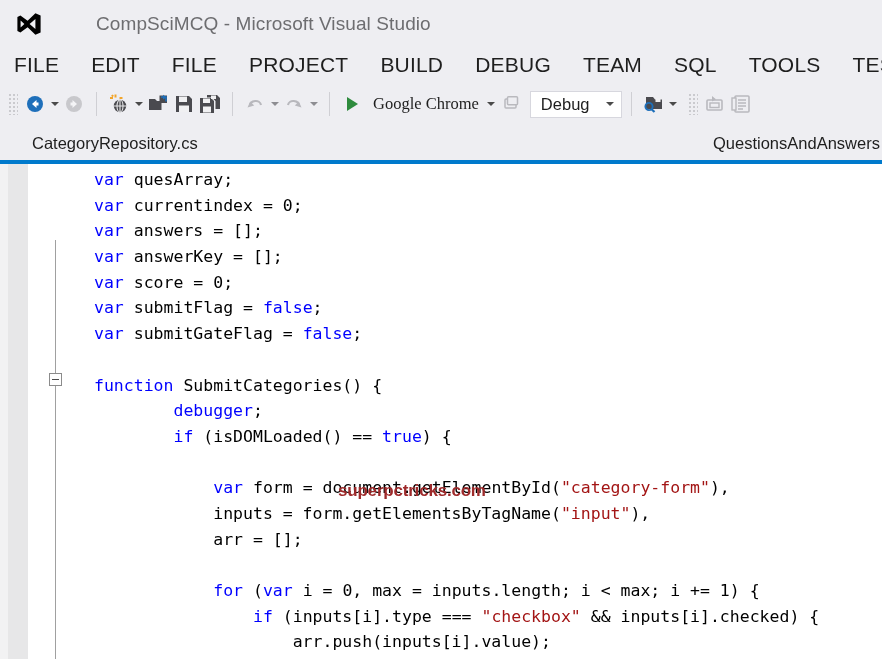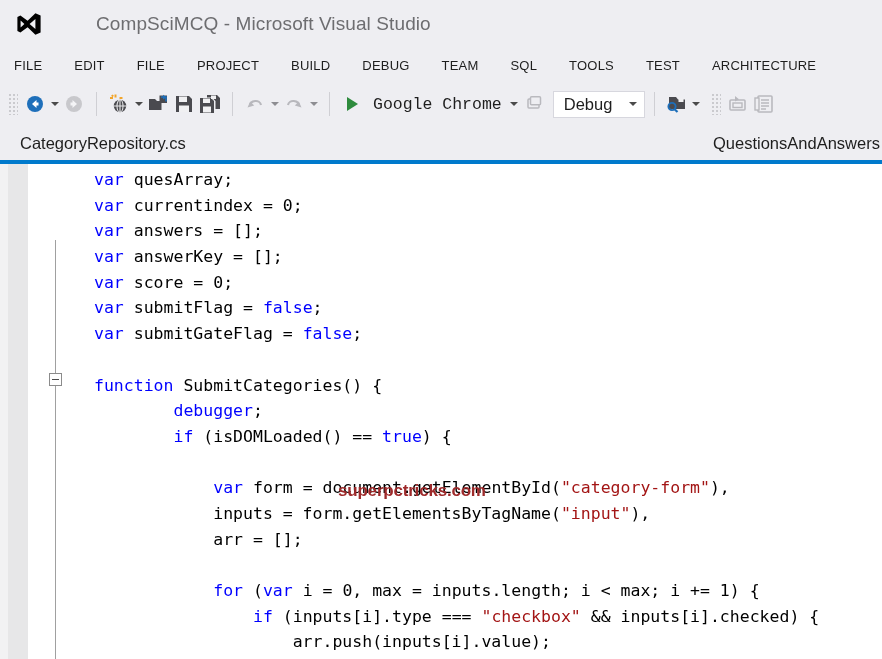--- a/index.html
+++ b/index.html
@@ -53,21 +53,21 @@
     width: 882px; height: 34px;
     background: #eeeef2;
     display: flex;
     align-items: center;
     padding-left: 14px;
     box-sizing: border-box;
     overflow: hidden;
     white-space: nowrap;
   }
   .menu-item {
-    font-size: 13px;
+    font-size: 21px;
     color: #1e1e1e;
     margin-right: 32px;
     font-family: "Liberation Sans", sans-serif;
     cursor: default;
     letter-spacing: 0.2px;
   }
 
   
   .toolbar {
     position: absolute;
@@ -107,21 +107,21 @@
     border-left: 4px solid transparent;
     border-right: 4px solid transparent;
     border-top: 4px solid #4a4a4a;
   }
   .caret-glyph.dim { border-top-color: #8d8d92; }
   .run-label {
     font-size: 16.5px;
     color: #1e1e1e;
     margin-left: 8px;
     margin-right: 6px;
-    font-family: Liberation Mono, monospace;
+    font-family: Liberation Serif, serif;
     white-space: nowrap;
   }
   .combo {
     height: 27px;
     min-width: 92px;
     background: #ffffff;
     border: 1px solid #d7d7de;
     display: flex;
     align-items: center;
     justify-content: space-between;
@@ -405,21 +405,21 @@
     <div class="tb-btn">
       <svg width="22" height="20" viewBox="0 0 22 20">
         <rect x="5" y="2" width="14" height="16" rx="1" fill="none" stroke="#b9b9be" stroke-width="1.6"></rect>
         <path d="M8 6 H16 M8 9 H16 M8 12 H16 M8 15 H13" stroke="#b9b9be" stroke-width="1.3"></path>
         <rect x="2" y="4" width="4" height="12" fill="#eeeef2" stroke="#b9b9be" stroke-width="1.4"></rect>
       </svg>
     </div>
   </div>
 
   <div class="tabstrip">
-    <div class="tab" style="left:20px">CategoryRepository.cs</div>
+    <div class="tab" style="left:32px">CategoryRepository.cs</div>
     <div class="tab" style="left:713px">QuestionsAndAnswers</div>
   </div>
   <div class="tabs-underline"></div>
 
   <div class="editor">
     <div class="gutter-outer"></div>
     <div class="gutter-inner"></div>
 
     <div class="code"><span class="ln"><span class="kw">var</span><span class="plain"> quesArray;</span></span><span class="ln"><span class="kw">var</span><span class="plain"> currentindex = 0;</span></span><span class="ln"><span class="kw">var</span><span class="plain"> answers = [];</span></span><span class="ln"><span class="kw">var</span><span class="plain"> answerKey = [];</span></span><span class="ln"><span class="kw">var</span><span class="plain"> score = 0;</span></span><span class="ln"><span class="kw">var</span><span class="plain"> submitFlag = </span><span class="kw">false</span><span class="plain">;</span></span><span class="ln"><span class="kw">var</span><span class="plain"> submitGateFlag = </span><span class="kw">false</span><span class="plain">;</span></span><span class="ln"><span class="plain"></span></span><span class="ln"><span class="kw">function</span><span class="plain"> SubmitCategories() {</span></span><span class="ln"><span class="plain">        </span><span class="kw">debugger</span><span class="plain">;</span></span><span class="ln"><span class="plain">        </span><span class="kw">if</span><span class="plain"> (isDOMLoaded() == </span><span class="kw">true</span><span class="plain">) {</span></span><span class="ln"><span class="plain"></span></span><span class="ln"><span class="plain">            </span><span class="kw">var</span><span class="plain"> form = document.getElementById(</span><span class="str">"category-form"</span><span class="plain">),</span></span><span class="ln"><span class="plain">            inputs = form.getElementsByTagName(</span><span class="str">"input"</span><span class="plain">),</span></span><span class="ln"><span class="plain">            arr = [];</span></span><span class="ln"><span class="plain"></span></span><span class="ln"><span class="plain">            </span><span class="kw">for</span><span class="plain"> (</span><span class="kw">var</span><span class="plain"> i = 0, max = inputs.length; i &lt; max; i += 1) {</span></span><span class="ln"><span class="plain">                </span><span class="kw">if</span><span class="plain"> (inputs[i].type === </span><span class="str">"checkbox"</span><span class="plain"> &amp;&amp; inputs[i].checked) {</span></span><span class="ln"><span class="plain">                    arr.push(inputs[i].value);</span></span><span class="ln"><span class="plain">                }</span></span></div>
 

